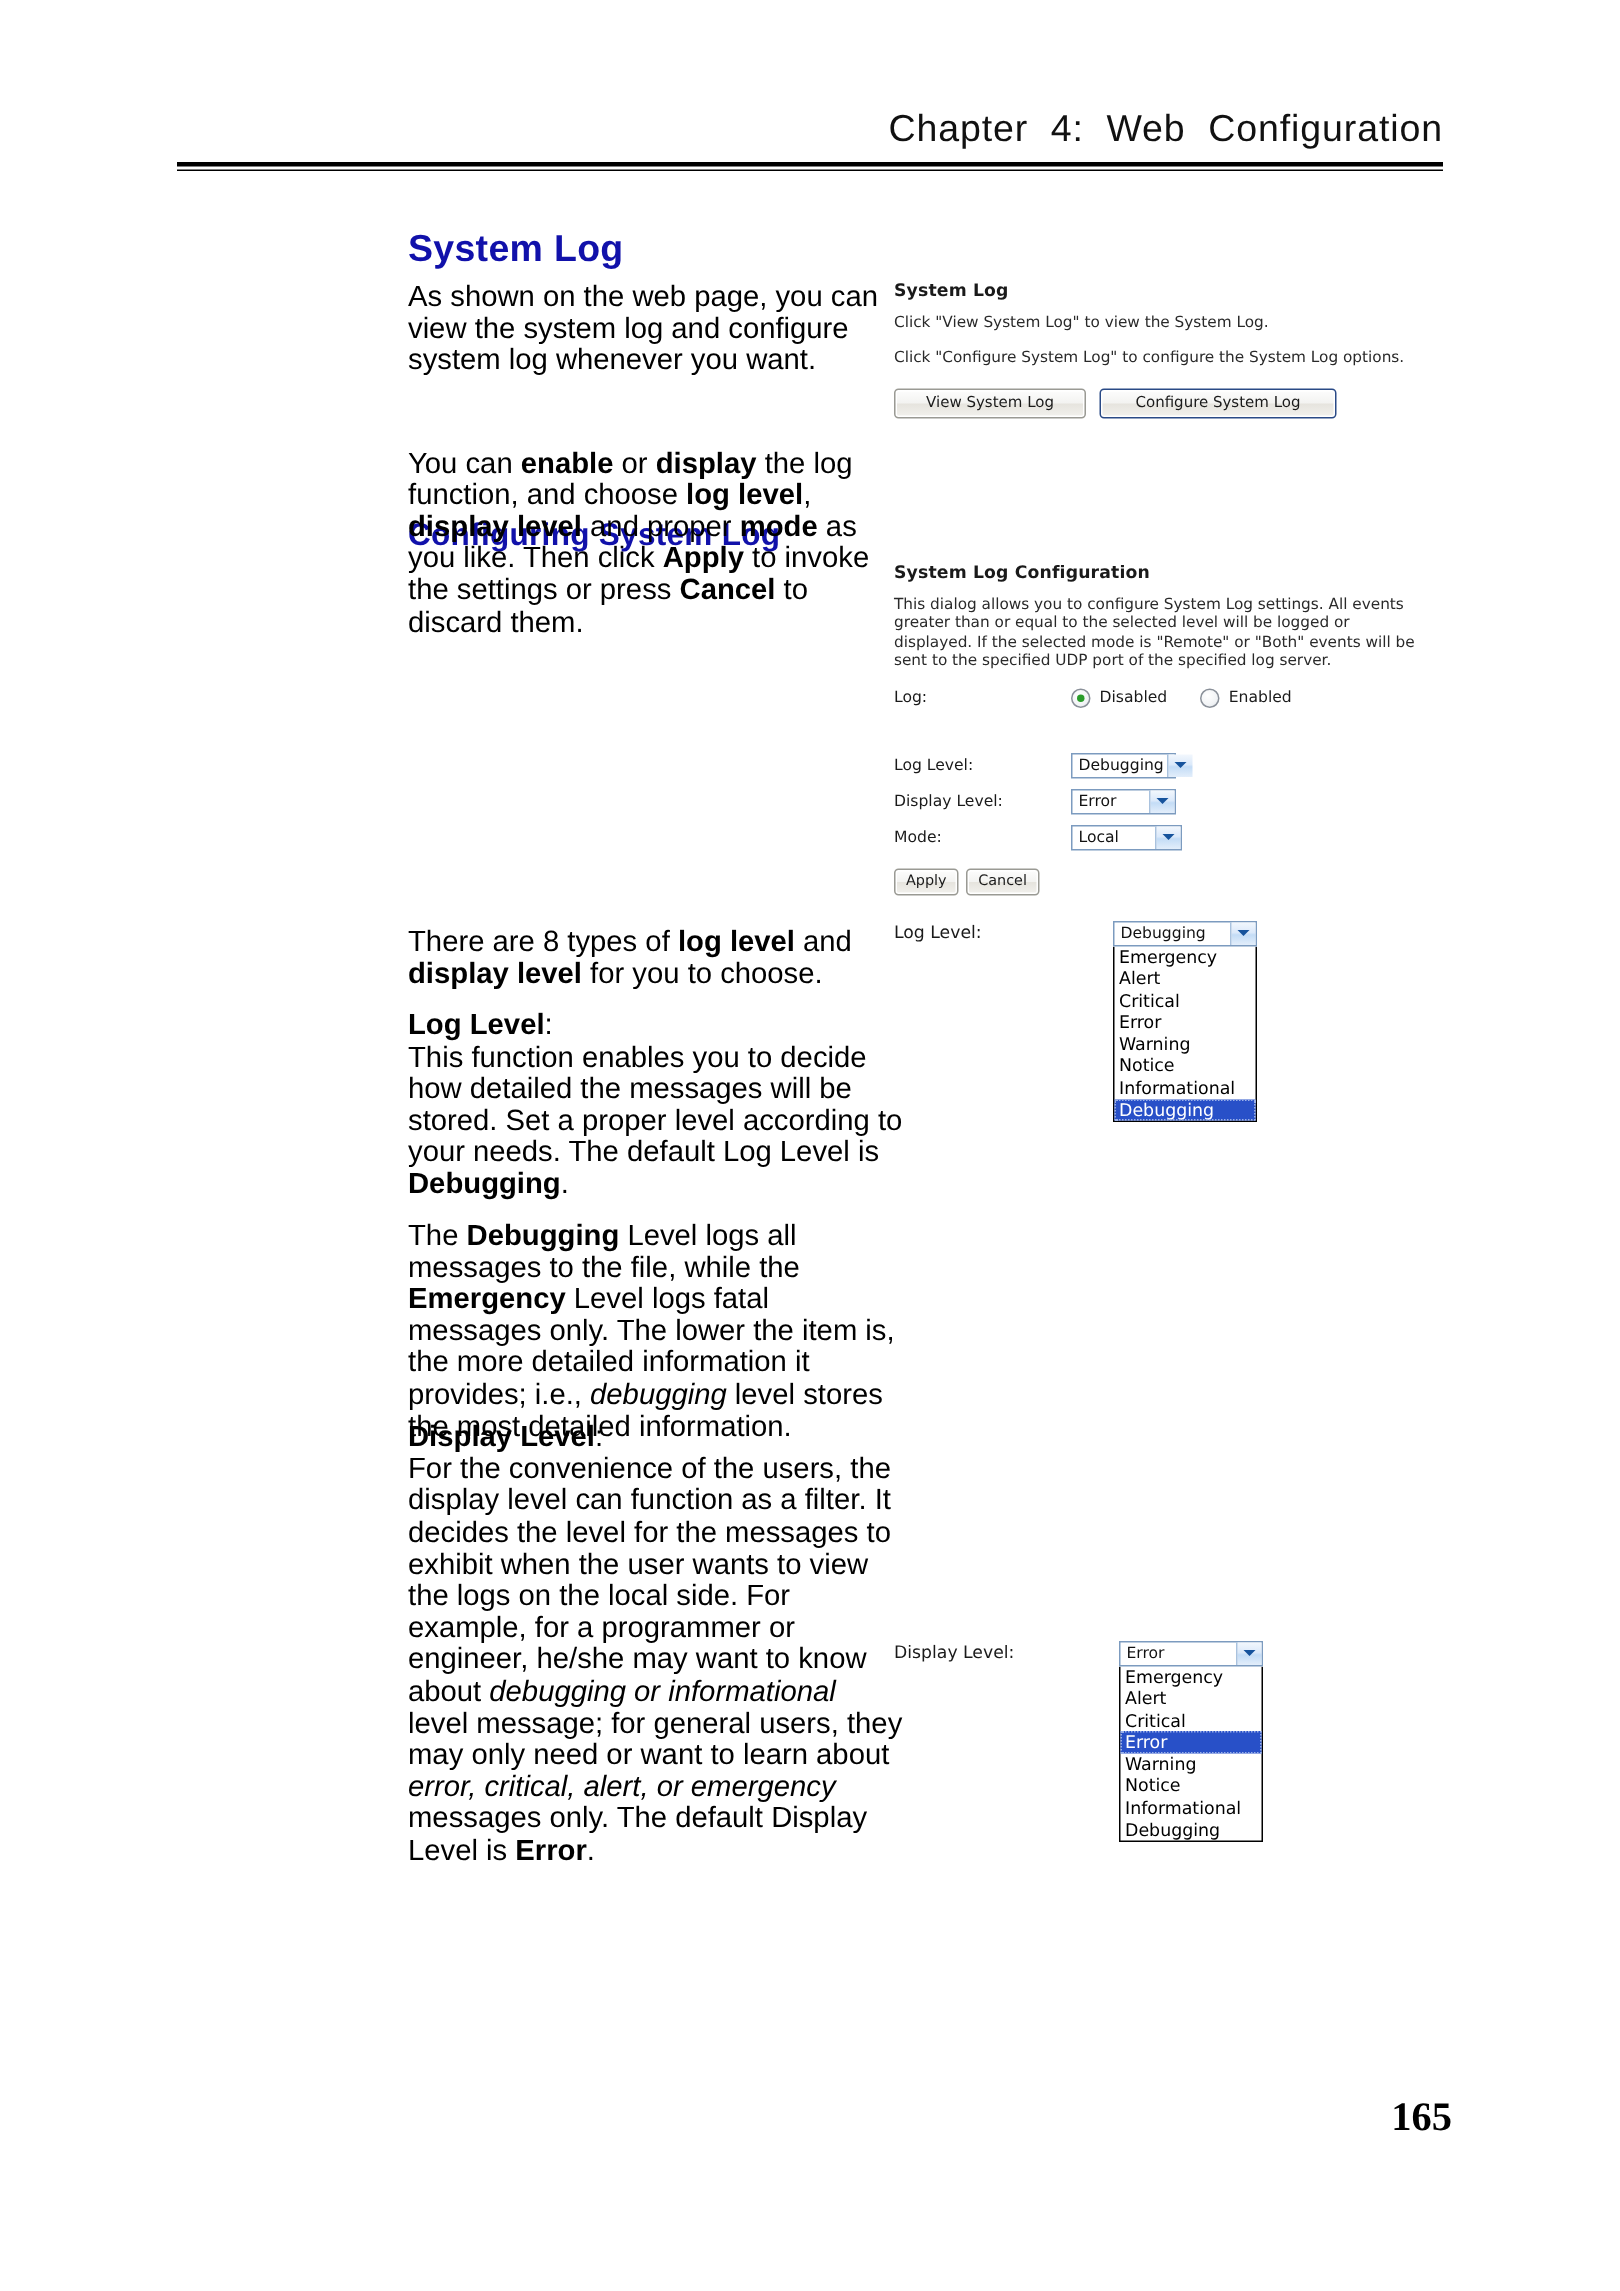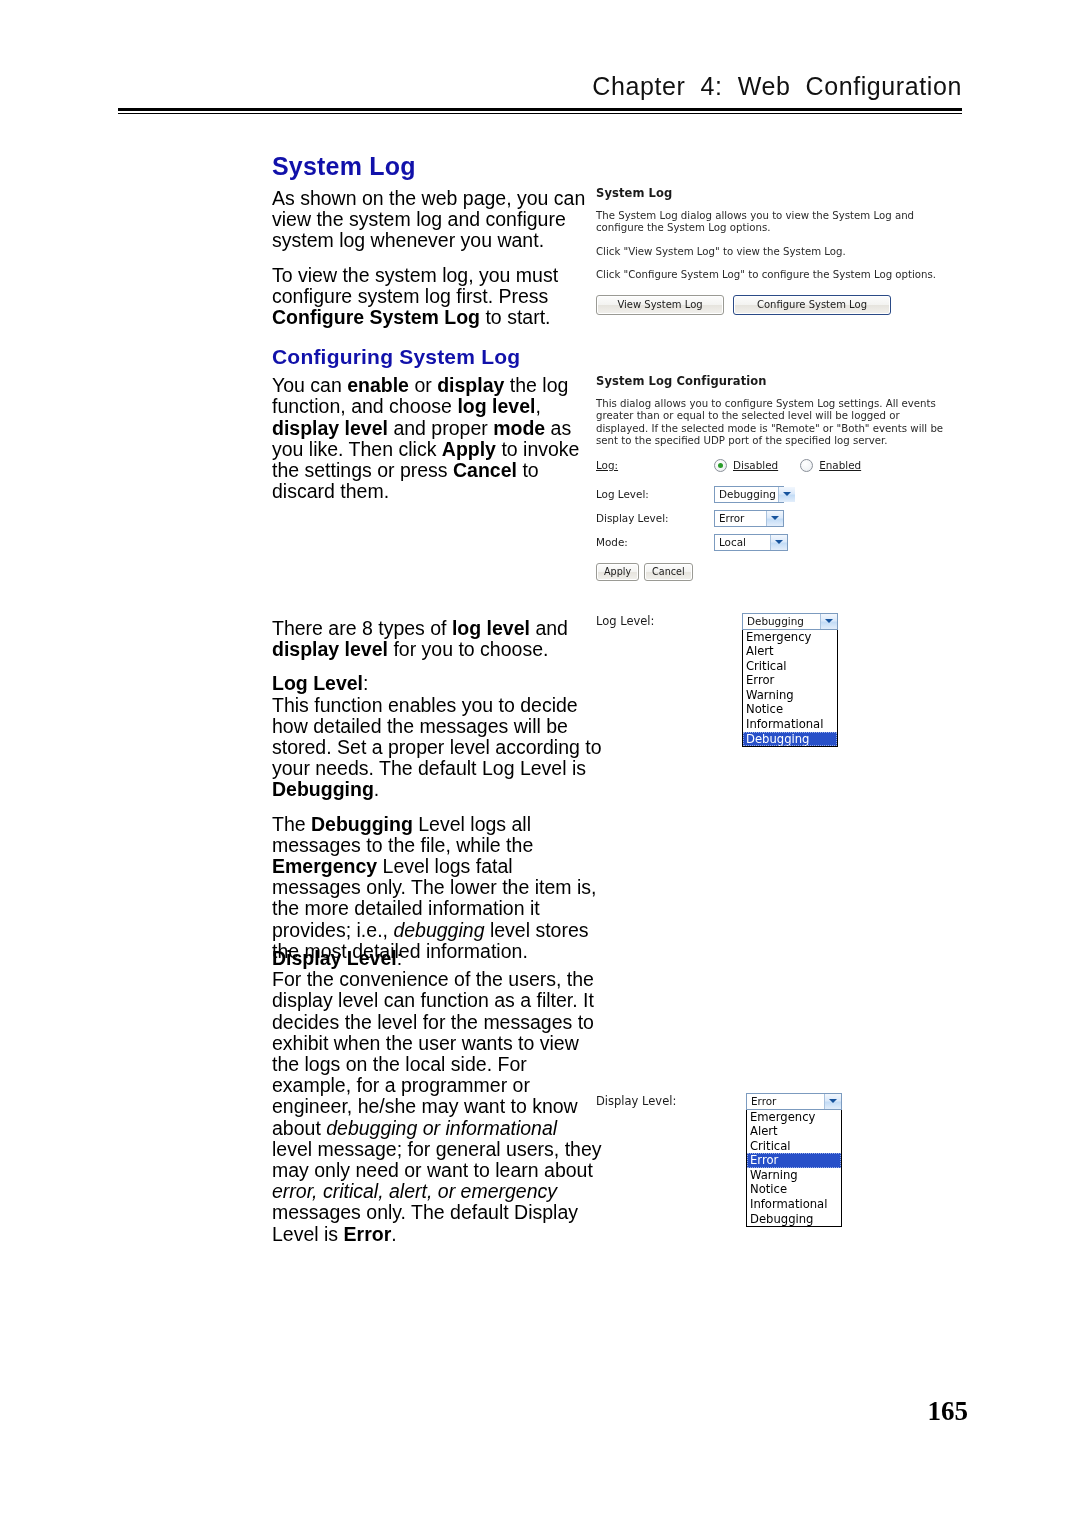--- a/index.html
+++ b/index.html
@@ -218,50 +218,48 @@
 <body>
 
 <div class="running-head">Chapter  4:  Web  Configuration</div>
 <div class="head-rule"></div>
 
 <div class="h1-blue" id="sec-title">System Log</div>
 <div class="h1-blue" id="sub-title">Configuring System Log</div>
 
 <div class="col-left" id="body-1">
   <p><span>As shown on the web page, you can view the system log and configure system log whenever you want.</span></p>
-  <p><span>To view the system log, you must configure system log first. Press </span><b>Configure System Log</b><span> to start.</span></p>
   <p style="margin-top:47px;"><span>You can </span><b>enable</b><span> or </span><b>display</b><span> the log function, and choose </span><b>log level</b><span>, </span><b>display level</b><span> and proper </span><b>mode</b><span> as you like. Then click </span><b>Apply</b><span> to invoke the settings or press </span><b>Cancel</b><span> to discard them.</span></p>
 </div>
 
 <div class="col-left" id="body-2">
   <p><span>There are 8 types of </span><b>log level</b><span> and </span><b>display level</b><span> for you to choose.</span></p>
   <p><b>Log Level</b><span>:</span><br><span>This function enables you to decide how detailed the messages will be stored. Set a proper level according to your needs. The default Log Level is </span><b>Debugging</b><span>.</span></p>
   <p><span>The </span><b>Debugging</b><span> Level logs all messages to the file, while the </span><b>Emergency</b><span> Level logs fatal messages only. The lower the item is, the more detailed information it provides; i.e., </span><i>debugging</i><span> level stores the most detailed information.</span></p>
 </div>
 
 <div class="col-left" id="body-3">
   <p><b>Display Level</b><span>:</span><br><span>For the convenience of the users, the display level can function as a filter. It decides the level for the messages to exhibit when the user wants to view the logs on the local side. For example,      for a programmer or engineer, he/she may want to know about </span><i>debugging or informational</i><span> level message; for general users, they may only need or want to learn about </span><i>error, critical, alert, or emergency</i><span> messages only. The default Display Level is </span><b>Error</b><span>.</span></p>
 </div>
 
 <div class="shot" style="left:596px; top:186px; width:370px;">
   <div class="shot-title">System Log</div>
-  <div class="shot-p" style="width:364px;">The System Log dialog allows you to view the System Log and configure the System Log options.</div>
   <div class="shot-p">Click "View System Log" to view the System Log.</div>
   <div class="shot-p" style="margin-bottom:13px;">Click "Configure System Log" to configure the System Log options.</div>
   <div style="display:flex; gap:9px; align-items:flex-end;">
     <span class="xp-btn" style="width:102px;">View System Log</span>
     <span class="xp-btn focused" style="width:132px;">Configure System Log</span>
   </div>
 </div>
 
 <div class="shot" style="left:596px; top:374px; width:372px;">
   <div class="shot-title">System Log Configuration</div>
   <div class="shot-p" style="width:352px;">This dialog allows you to configure System Log settings. All events greater than or equal to the selected level will be logged or displayed. If the selected mode is "Remote" or "Both" events will be sent to the specified UDP port of the specified log server.</div>
 
-  <div class="frm-row" style="margin-bottom:14px;text-decoration:underline;">
+  <div class="frm-row" style="margin-bottom:30px;">
     <span class="frm-label">Log:</span>
     <span class="radio-row">
       <span class="radio checked"></span>
       <span>Disabled</span>
     </span>
     <span class="radio-row" style="margin-left:22px;">
       <span class="radio"></span>
       <span>Enabled</span>
     </span>
   </div>

